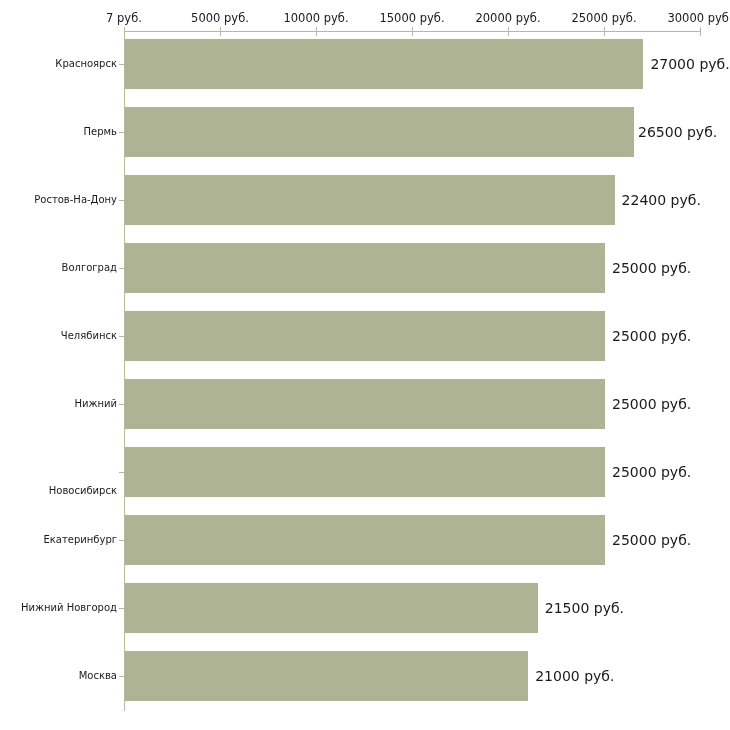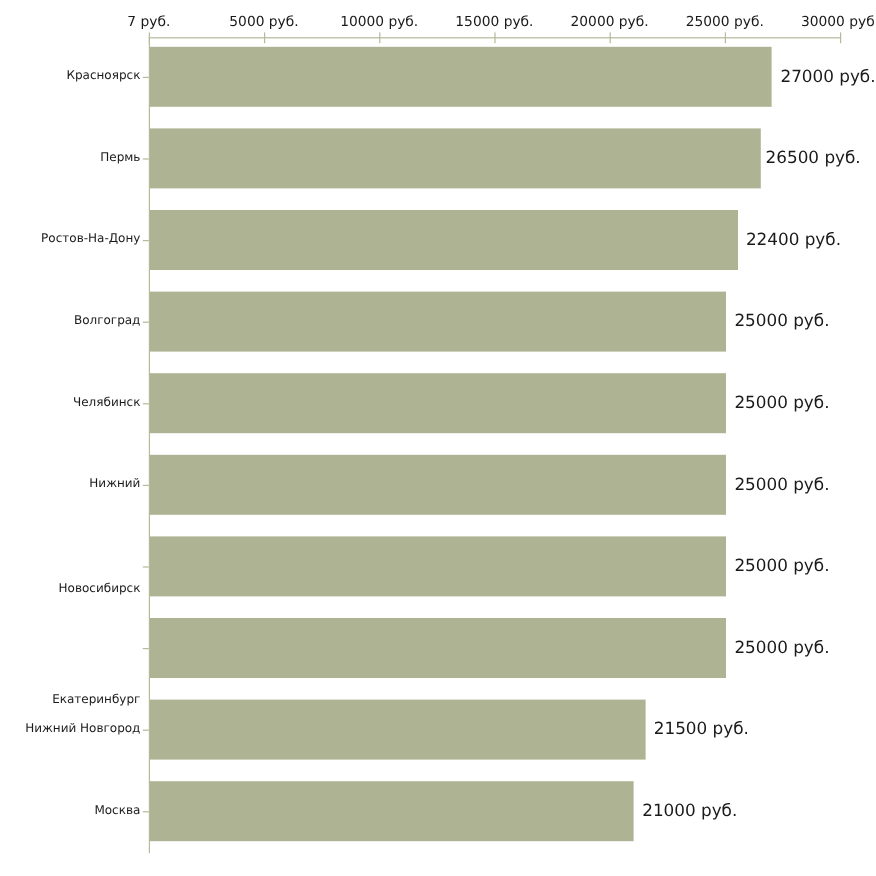--- a/index.html
+++ b/index.html
@@ -121,21 +121,21 @@
       <div class="y-tick-label" style="top: 200px;">Ростов-На-Дону</div>
       <div class="y-tick" style="top: 268px;"></div>
       <div class="y-tick-label" style="top: 268px;">Волгоград</div>
       <div class="y-tick" style="top: 336px;"></div>
       <div class="y-tick-label" style="top: 336px;">Челябинск</div>
       <div class="y-tick" style="top: 404px;"></div>
       <div class="y-tick-label" style="top: 404px;">Нижний</div>
       <div class="y-tick" style="top: 472px;"></div>
       <div class="y-tick-label" style="top: 472px; margin-top: 19px;">Новосибирск</div>
       <div class="y-tick" style="top: 540px;"></div>
-      <div class="y-tick-label" style="top: 540px; margin-top: 44px;">Екатеринбург</div>
+      <div class="y-tick-label" style="top: 540px;">Екатеринбург</div>
       <div class="y-tick" style="top: 608px;"></div>
       <div class="y-tick-label" style="top: 608px;">Нижний Новгород</div>
       <div class="y-tick" style="top: 676px;"></div>
       <div class="y-tick-label" style="top: 676px;">Москва</div>
     </div>
   <div id="bars">
       <div class="bar" style="top: 39px; width: 518.4px; background: rgb(174, 179, 148);"></div>
       <div class="bar-value" style="left: 650.4px; top: 64px;">27000 руб.</div>
       <div class="bar" style="top: 107px; width: 508.8px; background: rgb(174, 179, 148);"></div>
       <div class="bar-value" style="left: 638px; top: 132px;">26500 руб.</div>

